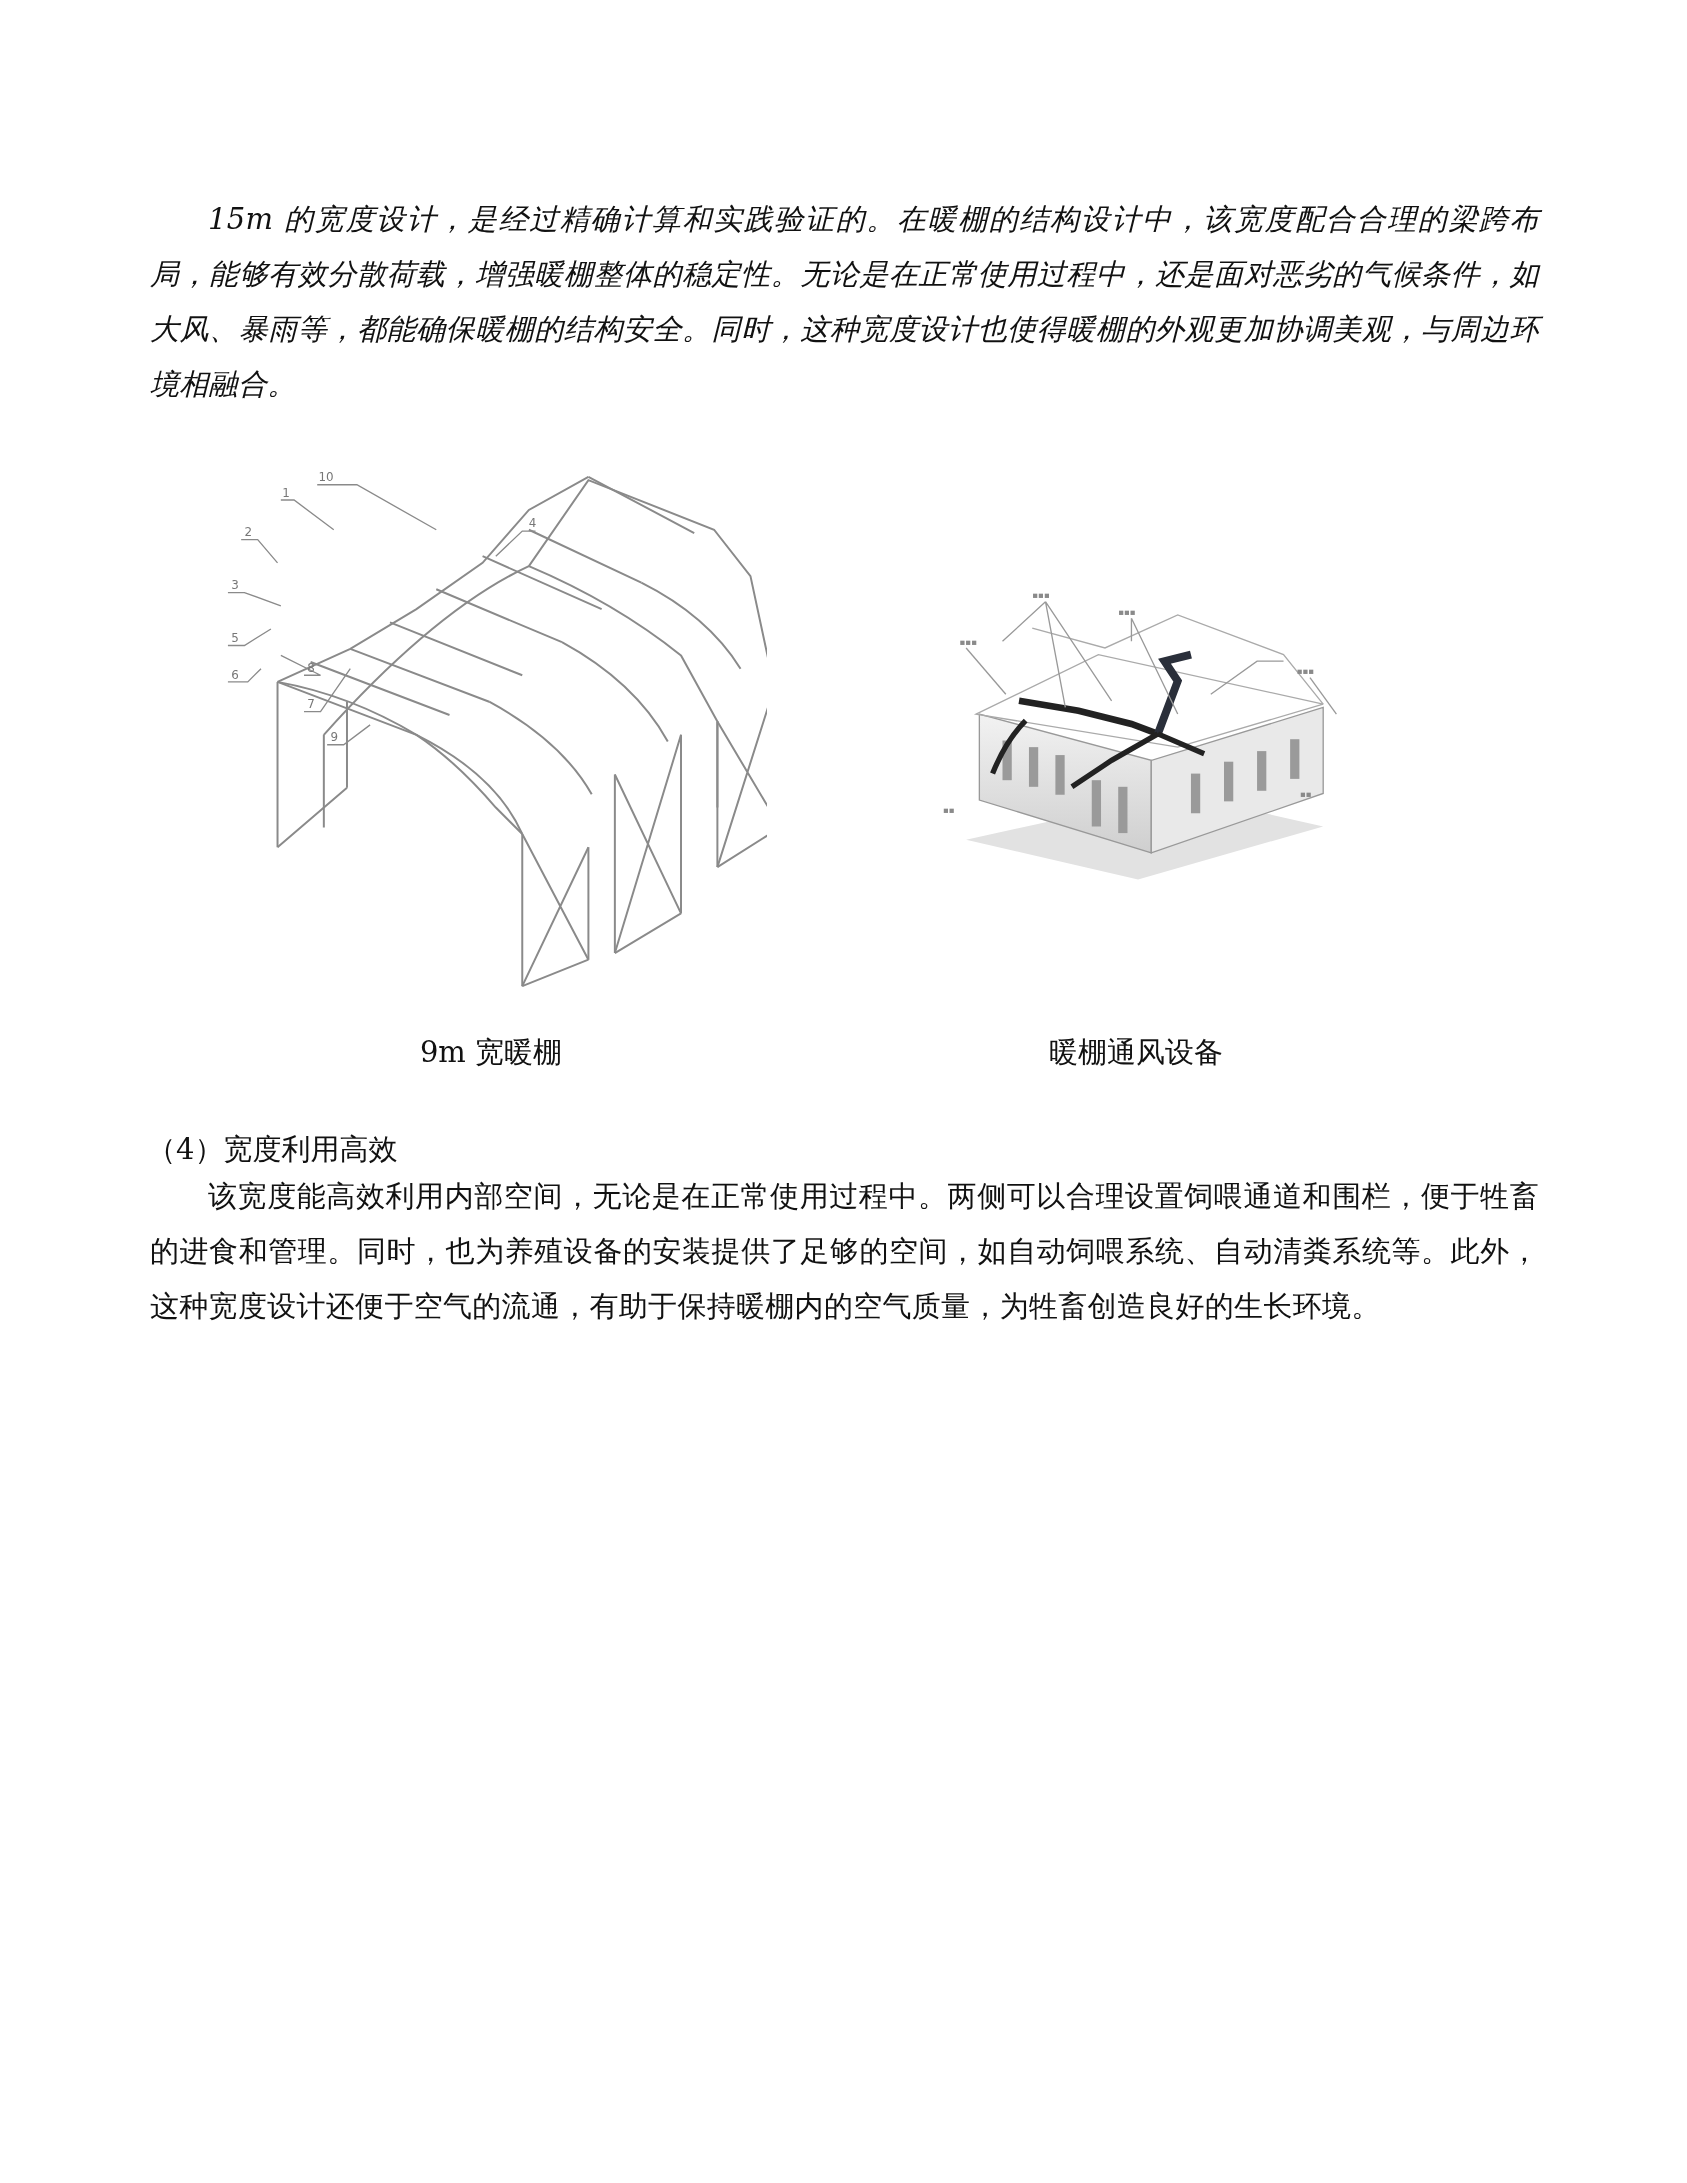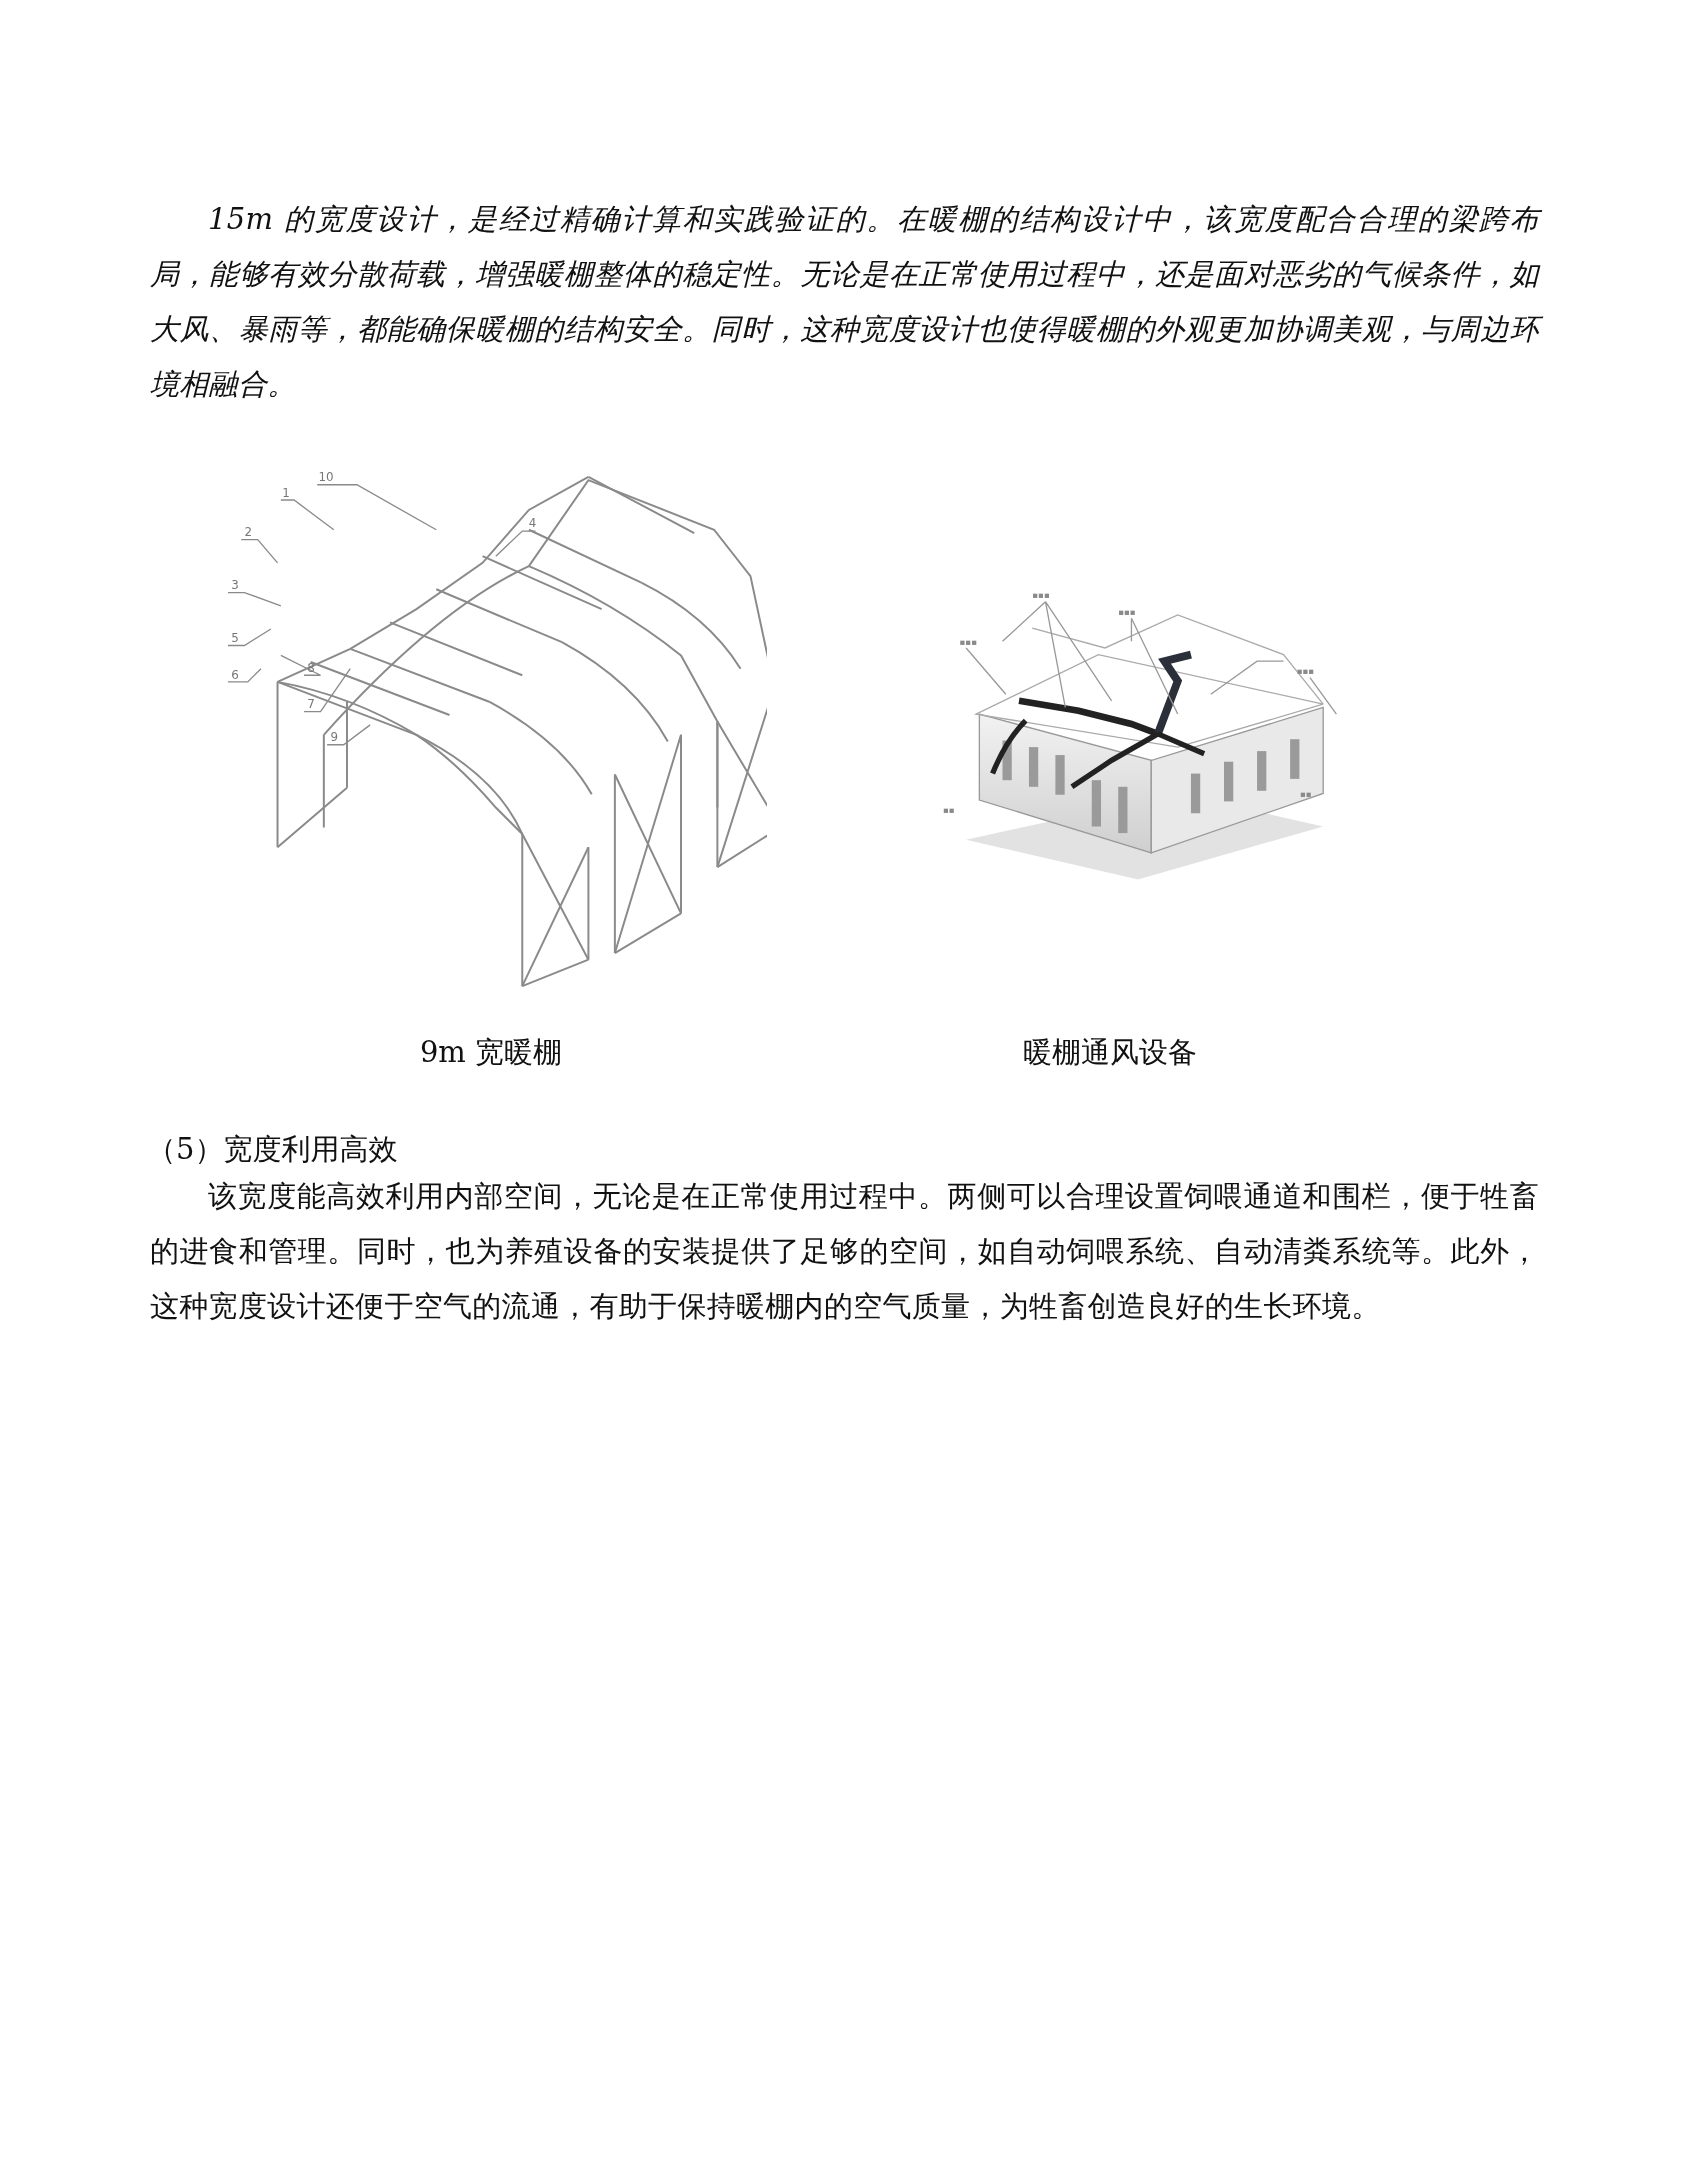--- a/index.html
+++ b/index.html
@@ -17,21 +17,21 @@
   }
   .indent { text-indent: 58px; }
   #p1 { top: 192px; font-style: italic; }
   #heading2 { position: absolute; left: 147px; top: 1129px; font-size: 29px; line-height: 40px; margin: 0; }
   #p2 { top: 1169px; }
   .figure { position: absolute; }
   #fig1 { left: 218px; top: 457px; width: 549px; height: 549px; }
   #fig2 { left: 913px; top: 562px; width: 503px; height: 324px; }
   .caption { position: absolute; top: 1032px; font-size: 29px; line-height: 40px; white-space: nowrap; transform: translateX(-50%); }
   #cap1 { left: 491px; }
-  #cap2 { left: 1110px; }
+  #cap2 { left: 1136px; }
   svg { display: block; }
 </style>
 </head>
 <body>
 
 <p id="p1" class="para indent">15m 的宽度设计，是经过精确计算和实践验证的。在暖棚的结构设计中，该宽度配合合理的梁跨布局，能够有效分散荷载，增强暖棚整体的稳定性。无论是在正常使用过程中，还是面对恶劣的气候条件，如大风、暴雨等，都能确保暖棚的结构安全。同时，这种宽度设计也使得暖棚的外观更加协调美观，与周边环境相融合。</p>
 
 <div id="fig1" class="figure">
   <svg width="549" height="549" viewBox="0 0 830 830" fill="none" stroke="#8a8a8a" stroke-width="3">
 
@@ -124,16 +124,16 @@
       <text x="580" y="170">▪▪▪</text>
       <text x="45" y="380">▪▪</text>
       <text x="585" y="355">▪▪</text>
     </g>
   </svg>
 </div>
 
 <div id="cap1" class="caption">9m 宽暖棚</div>
 <div id="cap2" class="caption">暖棚通风设备</div>
 
-<p id="heading2">（5）宽度利用高效</p>
+<p id="heading2">（4）宽度利用高效</p>
 
 <p id="p2" class="para indent">该宽度能高效利用内部空间，无论是在正常使用过程中。两侧可以合理设置饲喂通道和围栏，便于牲畜的进食和管理。同时，也为养殖设备的安装提供了足够的空间，如自动饲喂系统、自动清粪系统等。此外，这种宽度设计还便于空气的流通，有助于保持暖棚内的空气质量，为牲畜创造良好的生长环境。</p>
 
 
 </body></html>

